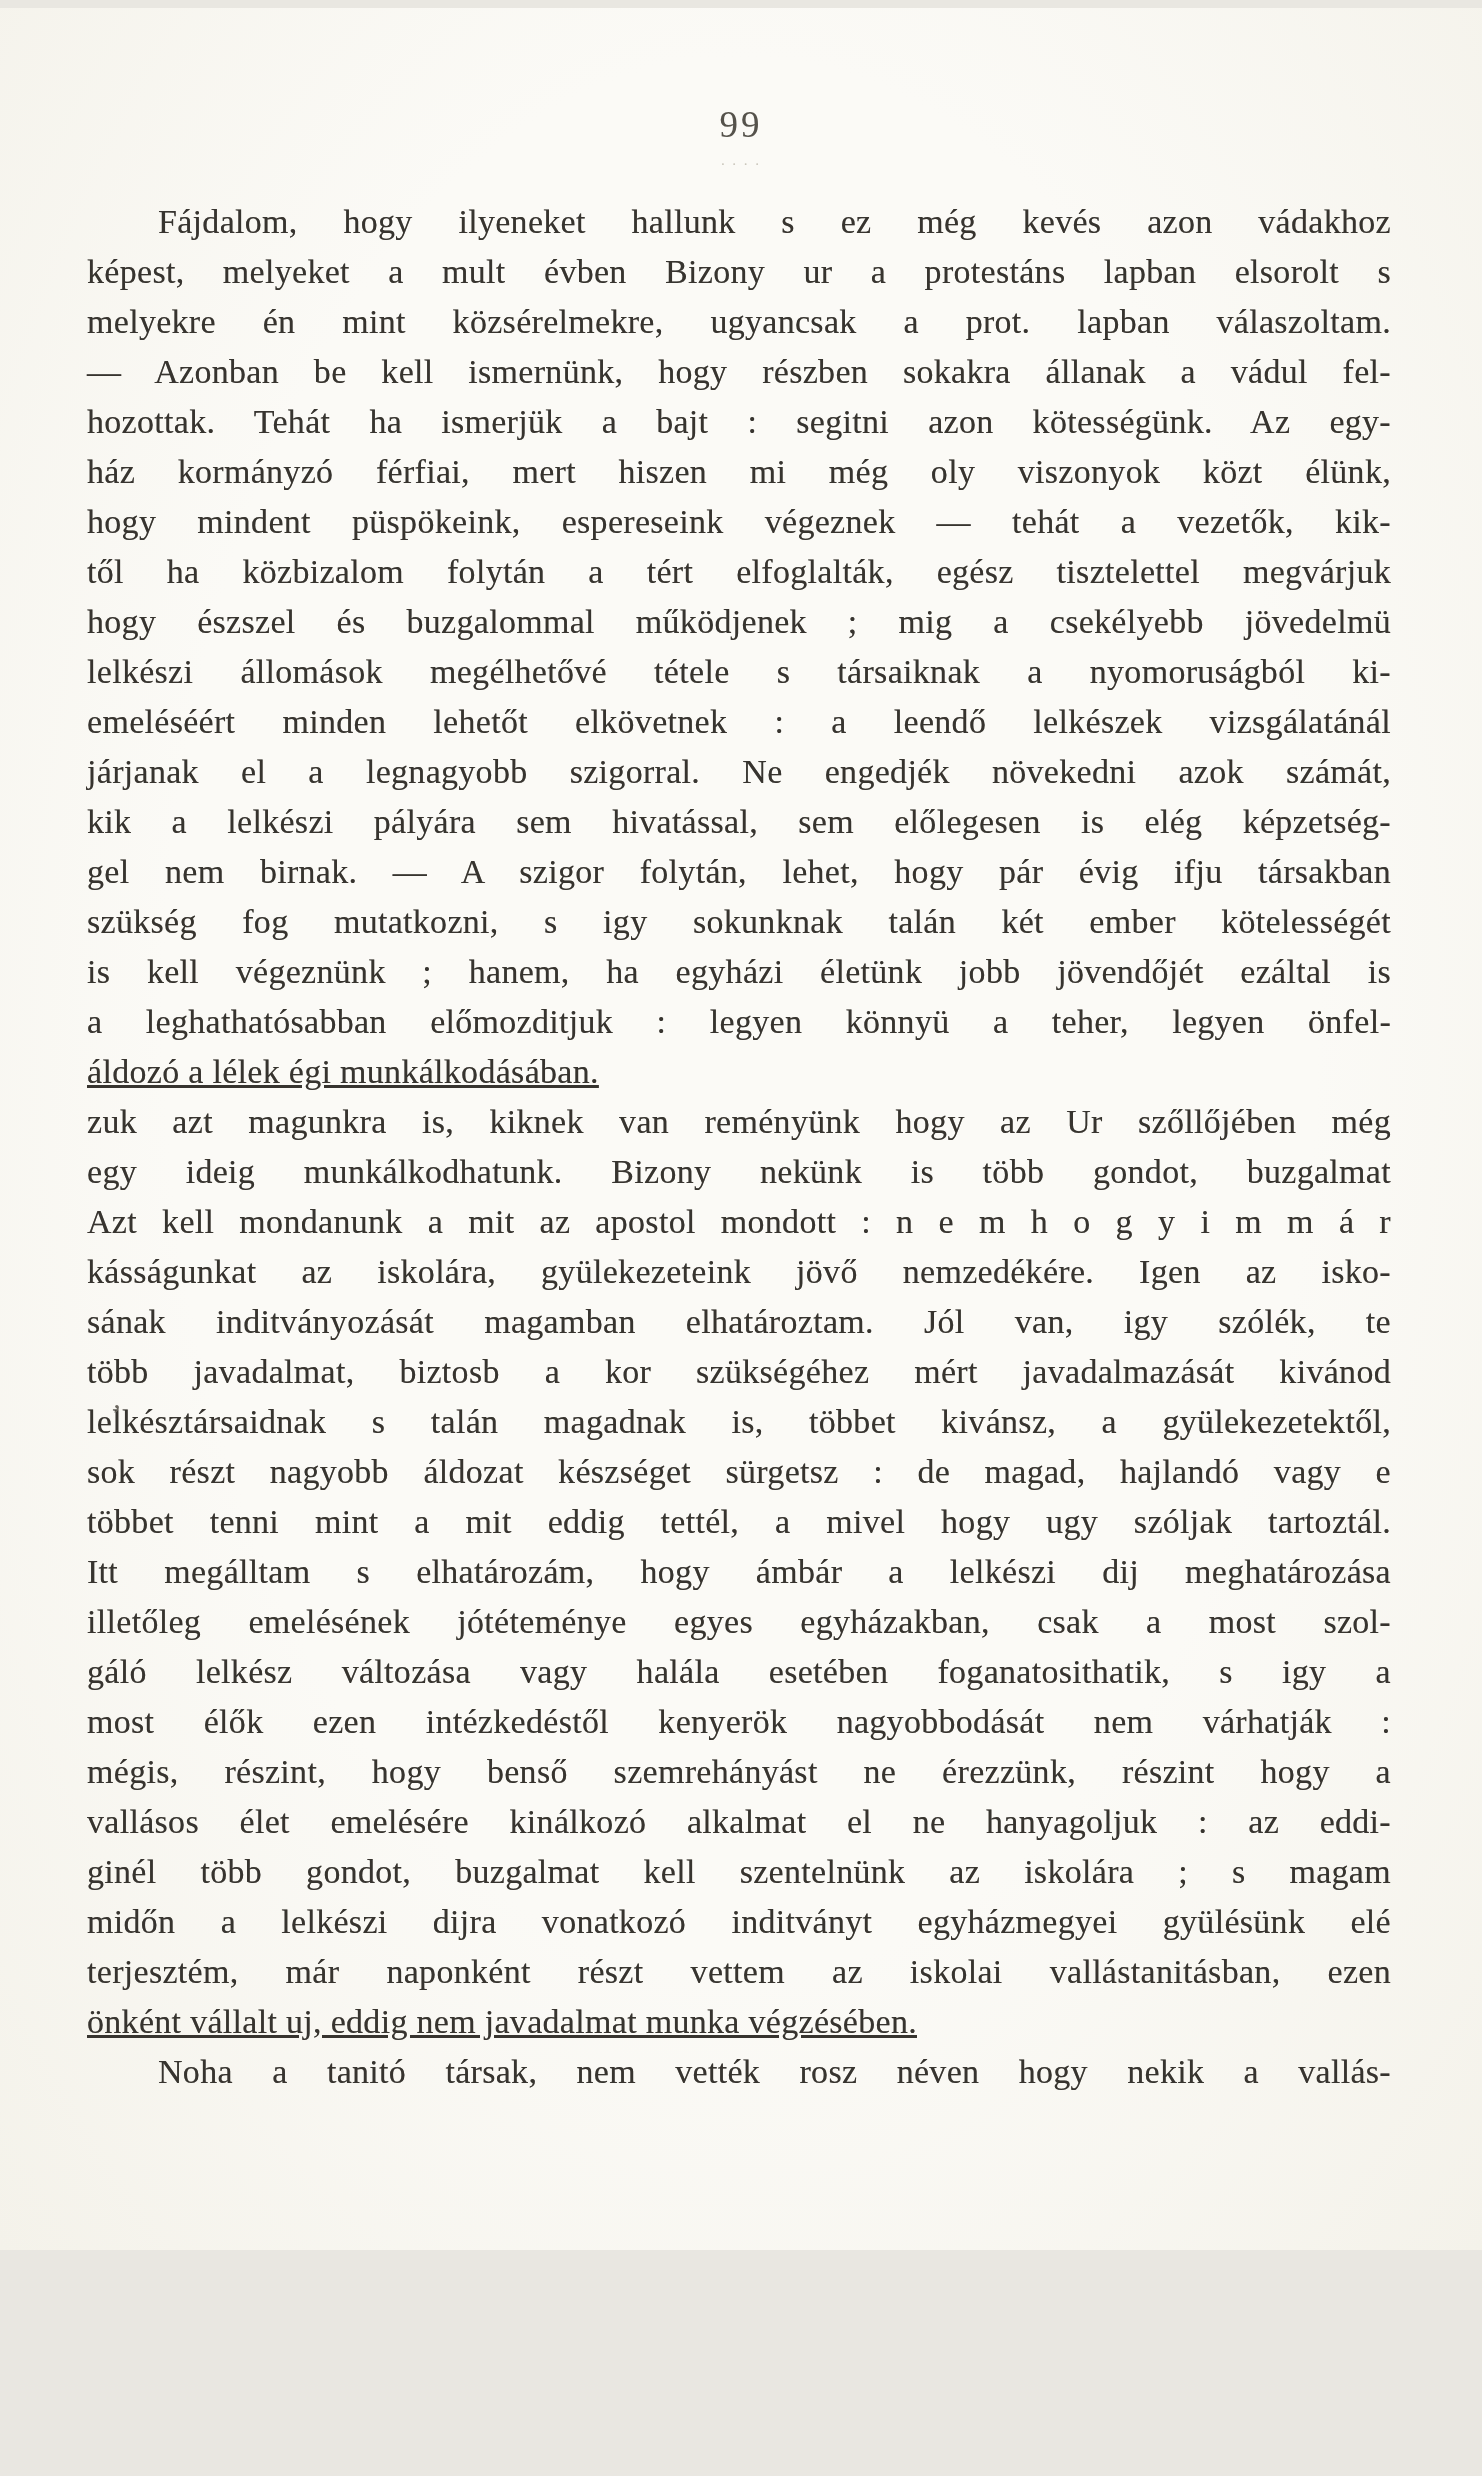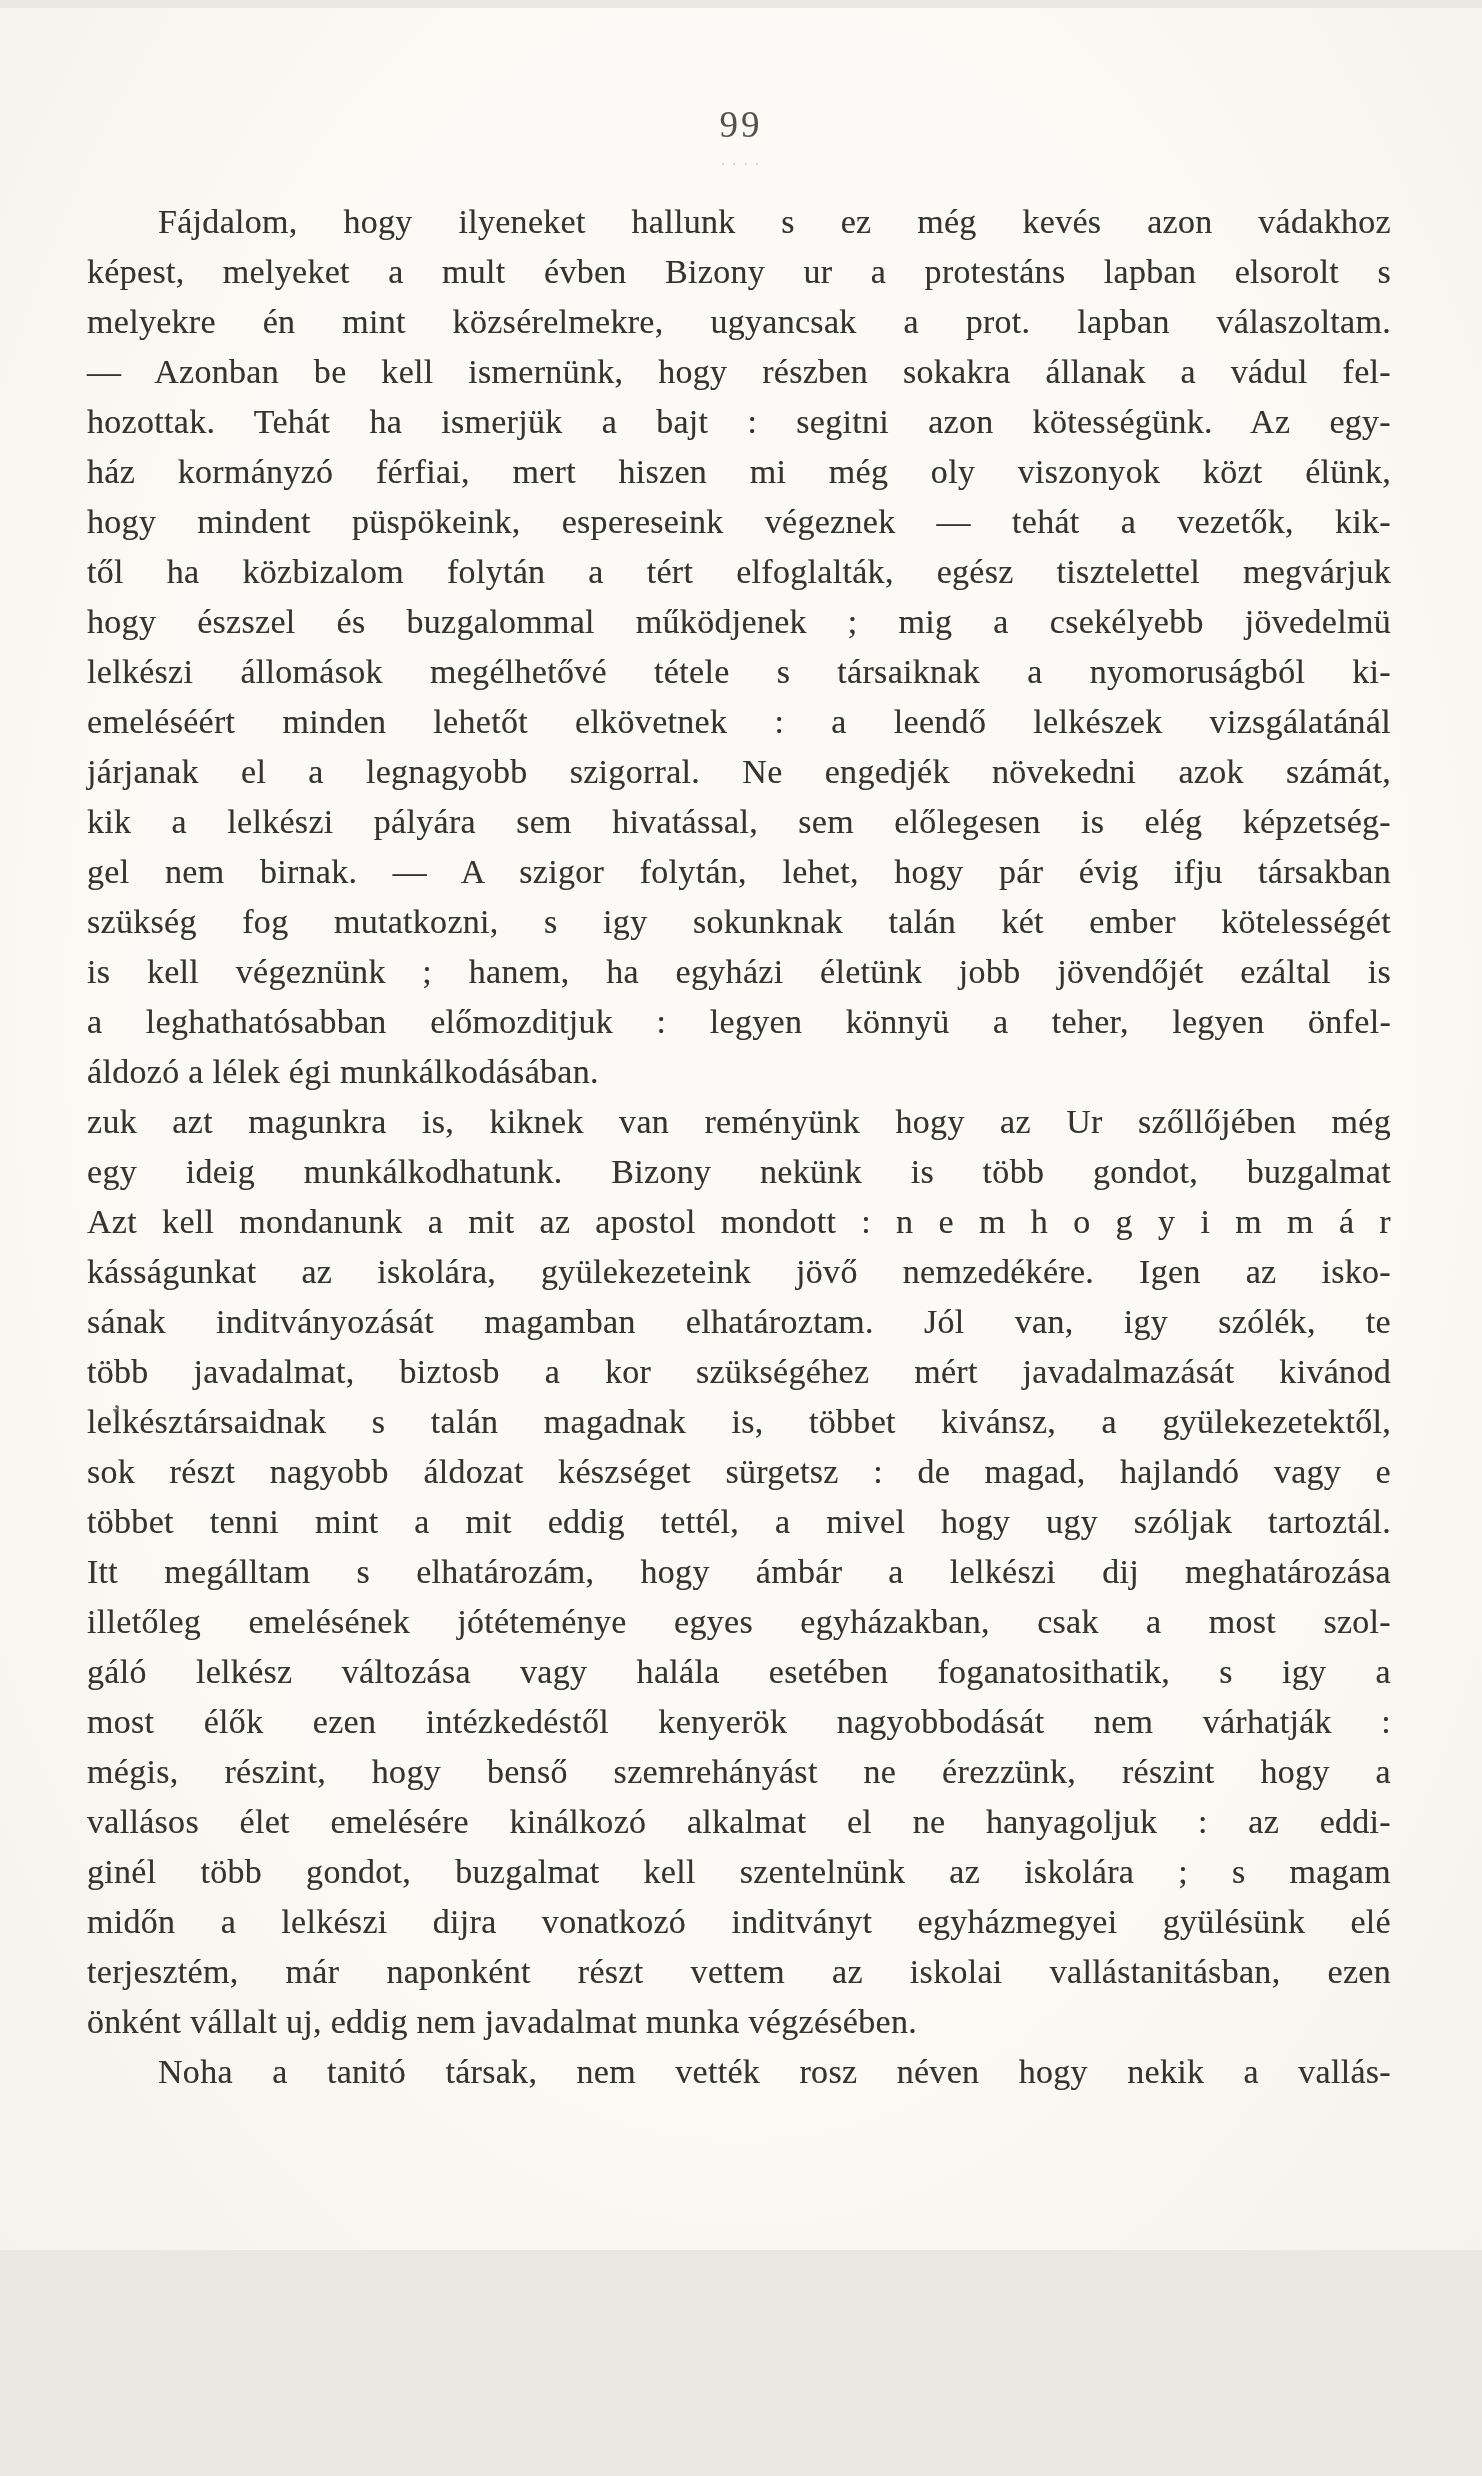--- a/index.html
+++ b/index.html
@@ -51,20 +51,21 @@
     text-align-last: justify;
     white-space: normal;
     text-shadow: 0 0 0.6px rgba(40, 36, 30, 0.45);
   }
   .line.indent {
     text-indent: 71px;
   }
   .line.end {
     text-align: center;
     text-align-last: left;
+    text-decoration: underline;
   }
   .footer-mark {
     position: absolute;
     top: 2315px;
     left: 1110px;
     font-size: 41px;
     font-weight: bold;
     color: #37342f;
     text-shadow: 0 0 0.6px rgba(40, 36, 30, 0.45);
   }

